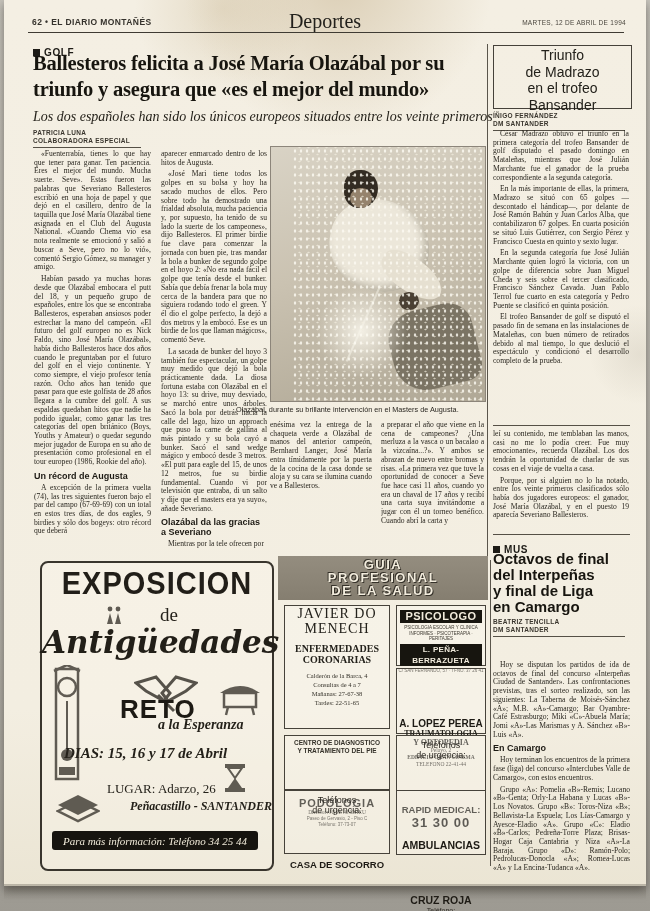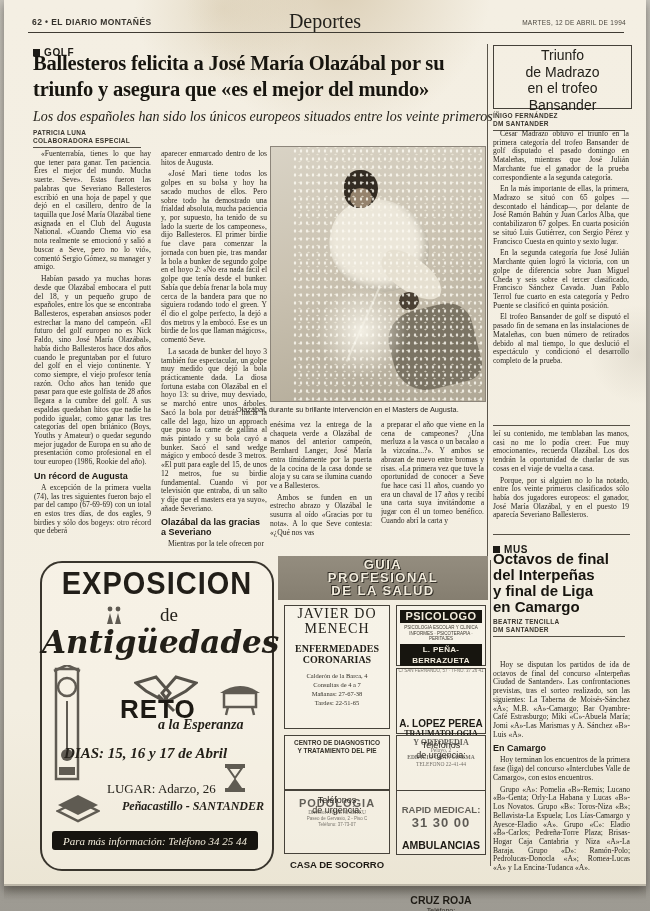--- a/index.html
+++ b/index.html
@@ -50,21 +50,21 @@
     background-size:6px 8px,9px 7px;background-position:0 0,3px 4px;}
   .ph-burst{left:20%;top:55%;width:45%;height:35%;background:radial-gradient(circle,rgba(248,245,235,.9),rgba(248,245,235,0) 70%);}
   .caption{left:232px;top:405px;width:252px;font:7.3px "Liberation Sans",sans-serif;color:#2b2822;}
   
   .vline{width:0;border-left:1px solid #5a554b;}
   .bans-box{left:489px;top:45px;width:137px;height:62px;border:1.5px solid #45413a;}
   .bans-title{font:14px/14.5px "Liberation Sans",sans-serif;color:#23211b;text-align:center;padding-top:2px;}
   .side-rule{left:489px;width:137px;border-top:1px solid #555046;}
   .mus-head{font:bold 15px/16px "Liberation Sans",sans-serif;color:#17150f;}
   
-  .expo{left:36px;top:561px;width:230px;height:306px;border:2px solid #39352d;border-radius:22px;background:rgba(255,253,245,.25);}
+  .expo{left:36px;top:561px;width:230px;height:306px;border:2px solid #39352d;border-radius:8px;background:rgba(255,253,245,.25);}
   .expo-title{left:0;top:5px;width:100%;text-align:center;font:900 29px "Liberation Sans",sans-serif;color:#211e18;letter-spacing:1px;transform:scaleY(1.05);}
   .expo-de{left:0;top:41px;width:100%;text-align:center;font:19px "Liberation Serif",serif;color:#25221b;padding-left:12px;}
   .expo-sub{left:0;top:60px;width:100%;text-align:center;font:italic bold 31px "DejaVu Serif",serif;color:#221f18;transform:scaleY(1.05);}
   .expo-reto{font:900 26px "Liberation Sans",sans-serif;color:#1d1a14;letter-spacing:1px;}
   .expo-esp{font:italic bold 14px "Liberation Serif",serif;color:#24211a;}
   .expo-dias{font:italic bold 15px "Liberation Serif",serif;color:#24211a;}
   .expo-lugar{font:13px "Liberation Serif",serif;color:#24211a;margin-left:43px;}
   .expo-lugar2{font:italic bold 12px "Liberation Serif",serif;color:#24211a;}
   .expo-bar{left:10px;top:268px;width:206px;height:19px;background:#16140f;border-radius:3px;text-align:center;}
   .expo-bar span{font:italic 11px/19px "Liberation Serif",serif;color:#f0ead9;}
@@ -131,21 +131,20 @@
     <div class="abs ph-face"></div>
     <div class="abs ph-club"></div>
     <div class="abs ph-hands"></div>
     <div class="abs ph-burst"></div>
     <div class="abs ph-sand"></div>
   </div>
   <div class="abs caption">Olazábal, durante su brillante intervención en el Masters de Augusta.</div>
 
   <div class="abs col" style="left:266px;top:421px;width:102px;height:134px;">
     <p class="para" style="text-indent:0;">enésima vez la entrega de la chaqueta verde a Olazábal de manos del anterior campeón, Bernhard Langer, José María entra tímidamente por la puerta de la cocina de la casa donde se aloja y su cara se ilumina cuando ve a Ballesteros.</p>
-    <p class="para">Ambos se funden en un estrecho abrazo y Olazábal le susurra al oído «Gracias por tu nota». A lo que Seve contesta: «¿Qué nos vas</p>
   </div>
   <div class="abs col" style="left:377px;top:421px;width:103px;height:134px;">
     <p class="para" style="text-indent:0;">a preparar el año que viene en la cena de campeones? ¿Una merluza a la vasca o un bacalao a la vizcaína...?». Y ambos se abrazan de nuevo entre bromas y risas. «La primera vez que tuve la oportunidad de conocer a Seve fue hace casi 11 años, cuando yo era un chaval de 17 años y recibí una carta suya invitándome a jugar con él un torneo benéfico. Cuando abrí la carta y</p>
   </div>
 
   <div class="abs vline" style="left:483px;top:44px;height:512px;"></div>
   <div class="abs vline" style="left:486px;top:560px;height:306px;"></div>
 
   <div class="abs bans-box">
     <div class="bans-title">Triunfo</div>
@@ -233,21 +232,21 @@
     <div class="abs expo-dias" style="left:22px;top:182px;">DIAS:  15, 16 y 17 de Abril</div>
     <span class="abs ad-icon" style="right:26px;top:200px;">
       <svg width="22" height="30" viewBox="0 0 22 30">
         <rect x="1" y="1" width="20" height="4" fill="#46423a"></rect>
         <rect x="1" y="25" width="20" height="4" fill="#46423a"></rect>
         <path d="M4 5 L18 5 L11 15 Z" fill="none" stroke="#46423a" stroke-width="2"></path>
         <path d="M4 25 L18 25 L11 15 Z" fill="#46423a"></path>
       </svg>
     </span>
     <div class="abs expo-lugar" style="left:22px;top:218px;">LUGAR:  Adarzo, 26</div>
-    <div class="abs expo-lugar2" style="left:80px;top:236px;">Peñacastillo - SANTANDER</div>
+    <div class="abs expo-lugar2" style="left:88px;top:236px;">Peñacastillo - SANTANDER</div>
     <span class="abs ad-icon" style="left:14px;top:232px;">
       <svg width="44" height="28" viewBox="0 0 44 28">
         <path d="M2 16 L22 6 L42 16 L22 26 Z" fill="none" stroke="#46423a" stroke-width="2.5"></path>
         <path d="M2 10 L22 0 L42 10 L22 20 Z" fill="#46423a"></path>
       </svg>
     </span>
     <div class="abs expo-bar">
       <span>Para más información: Teléfono 34 25 44</span>
     </div>
   </div>

